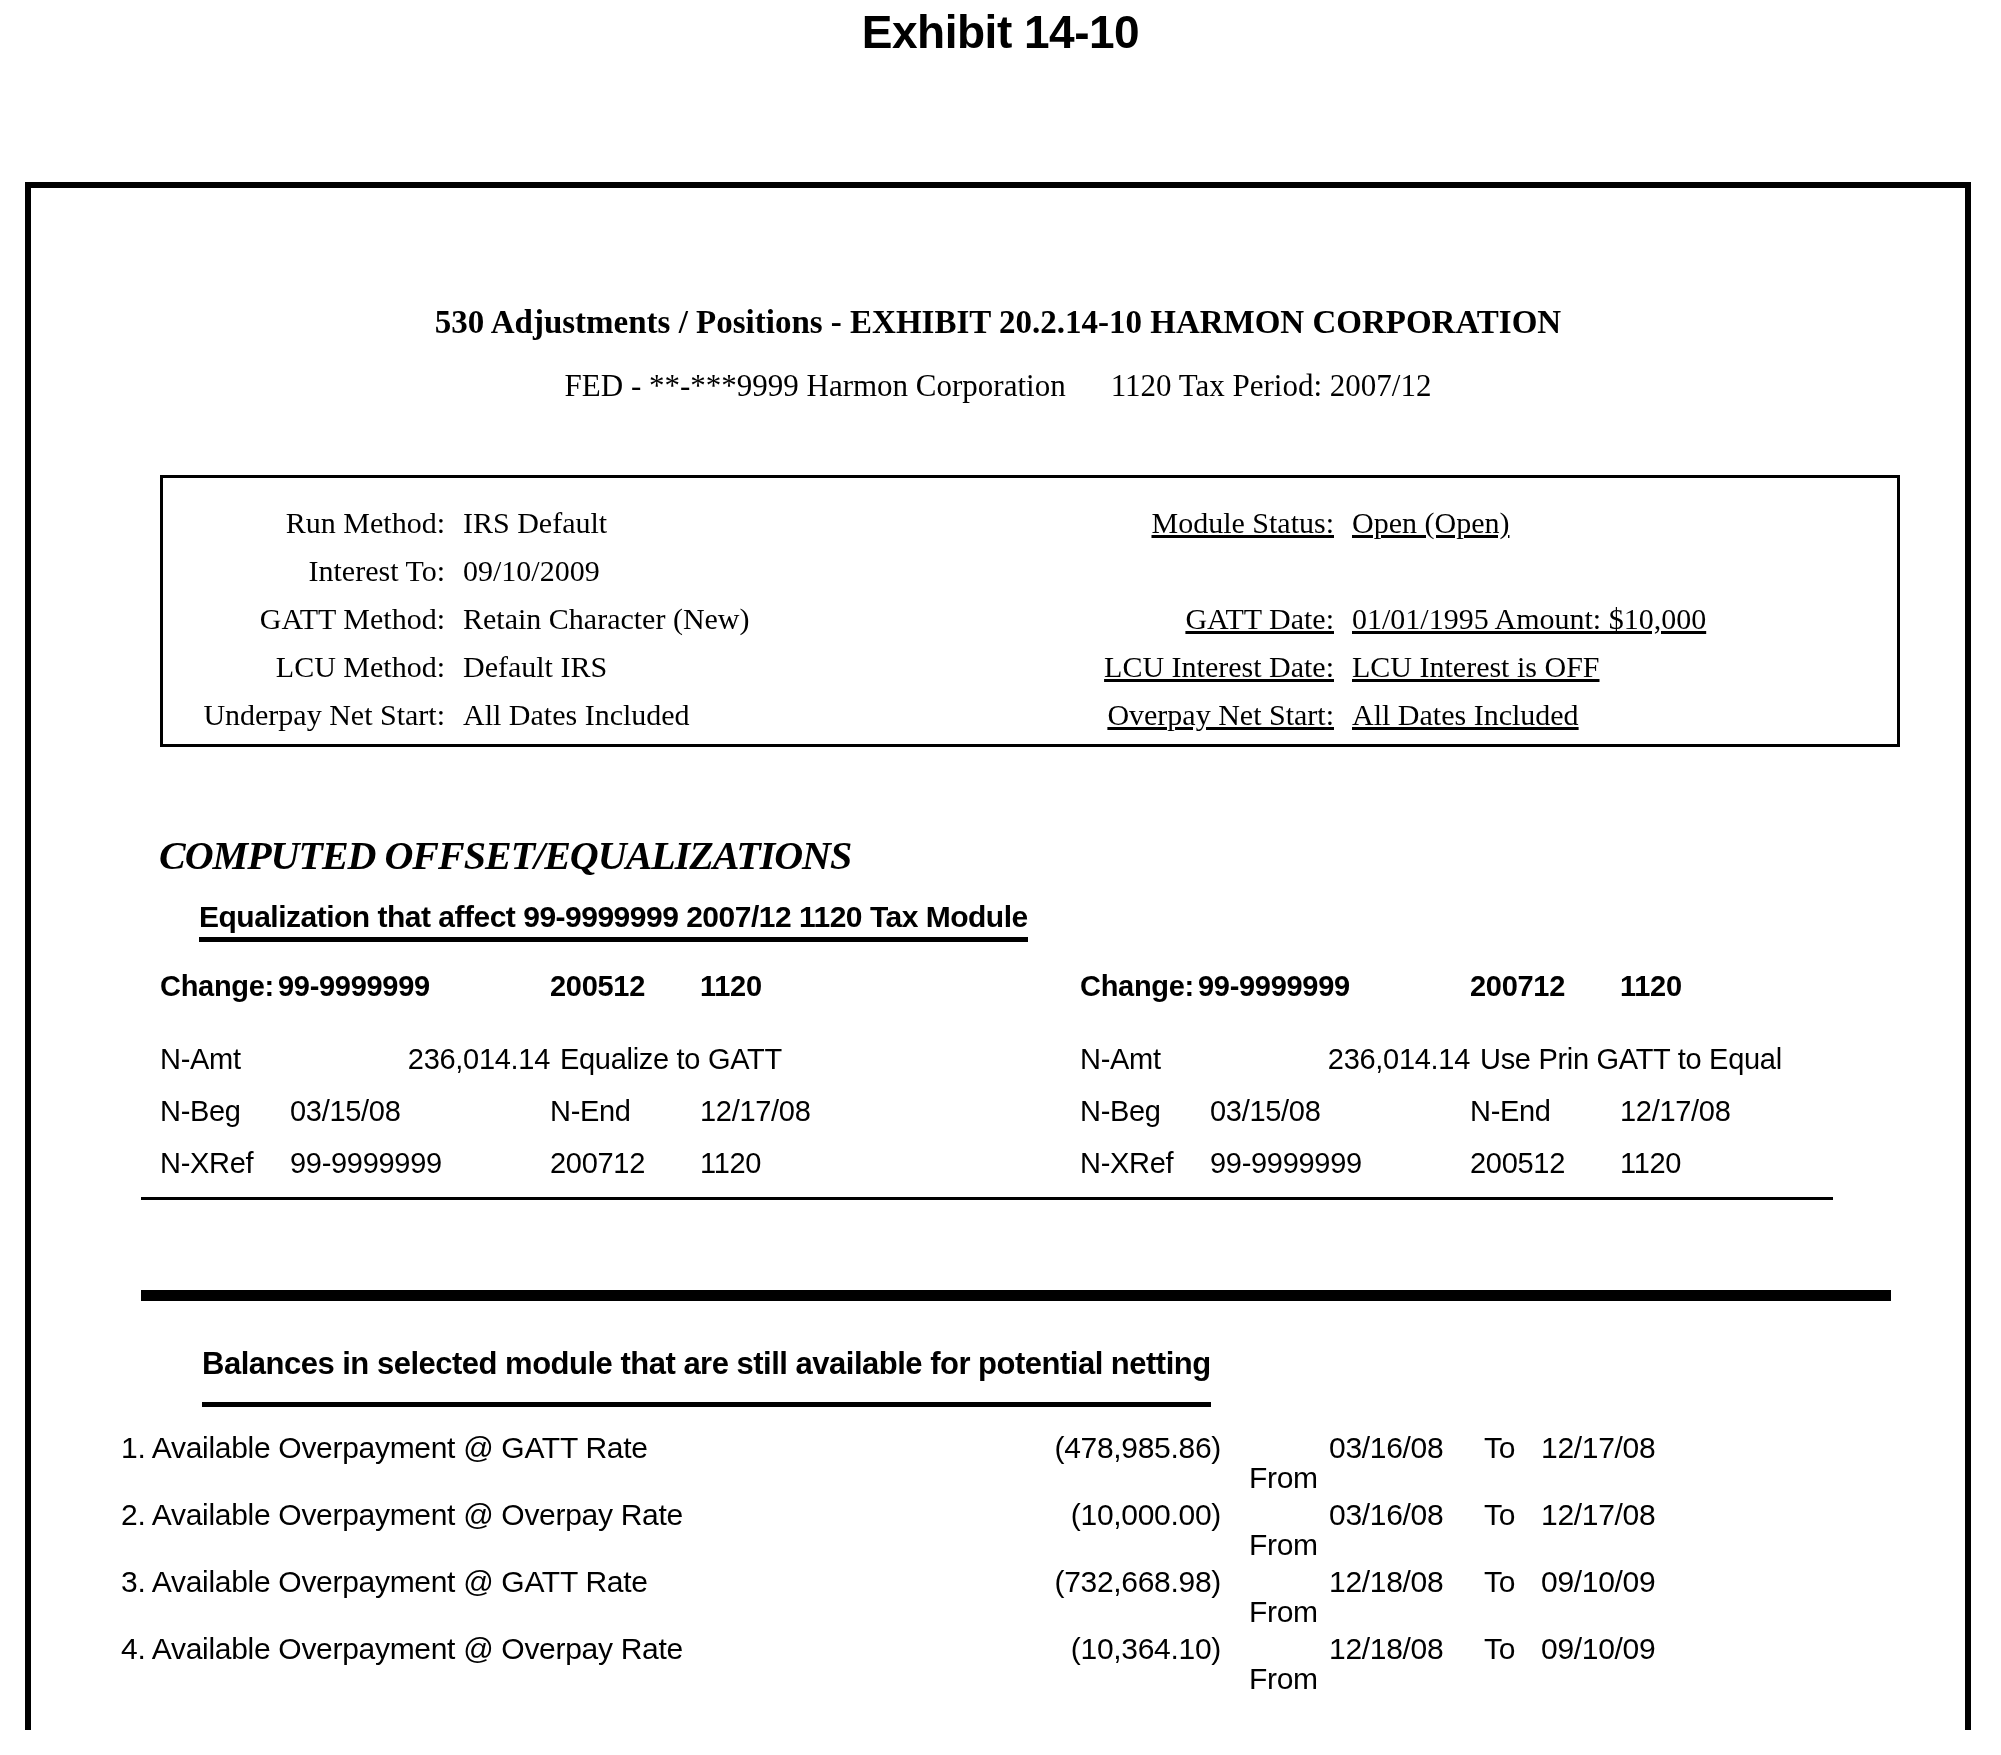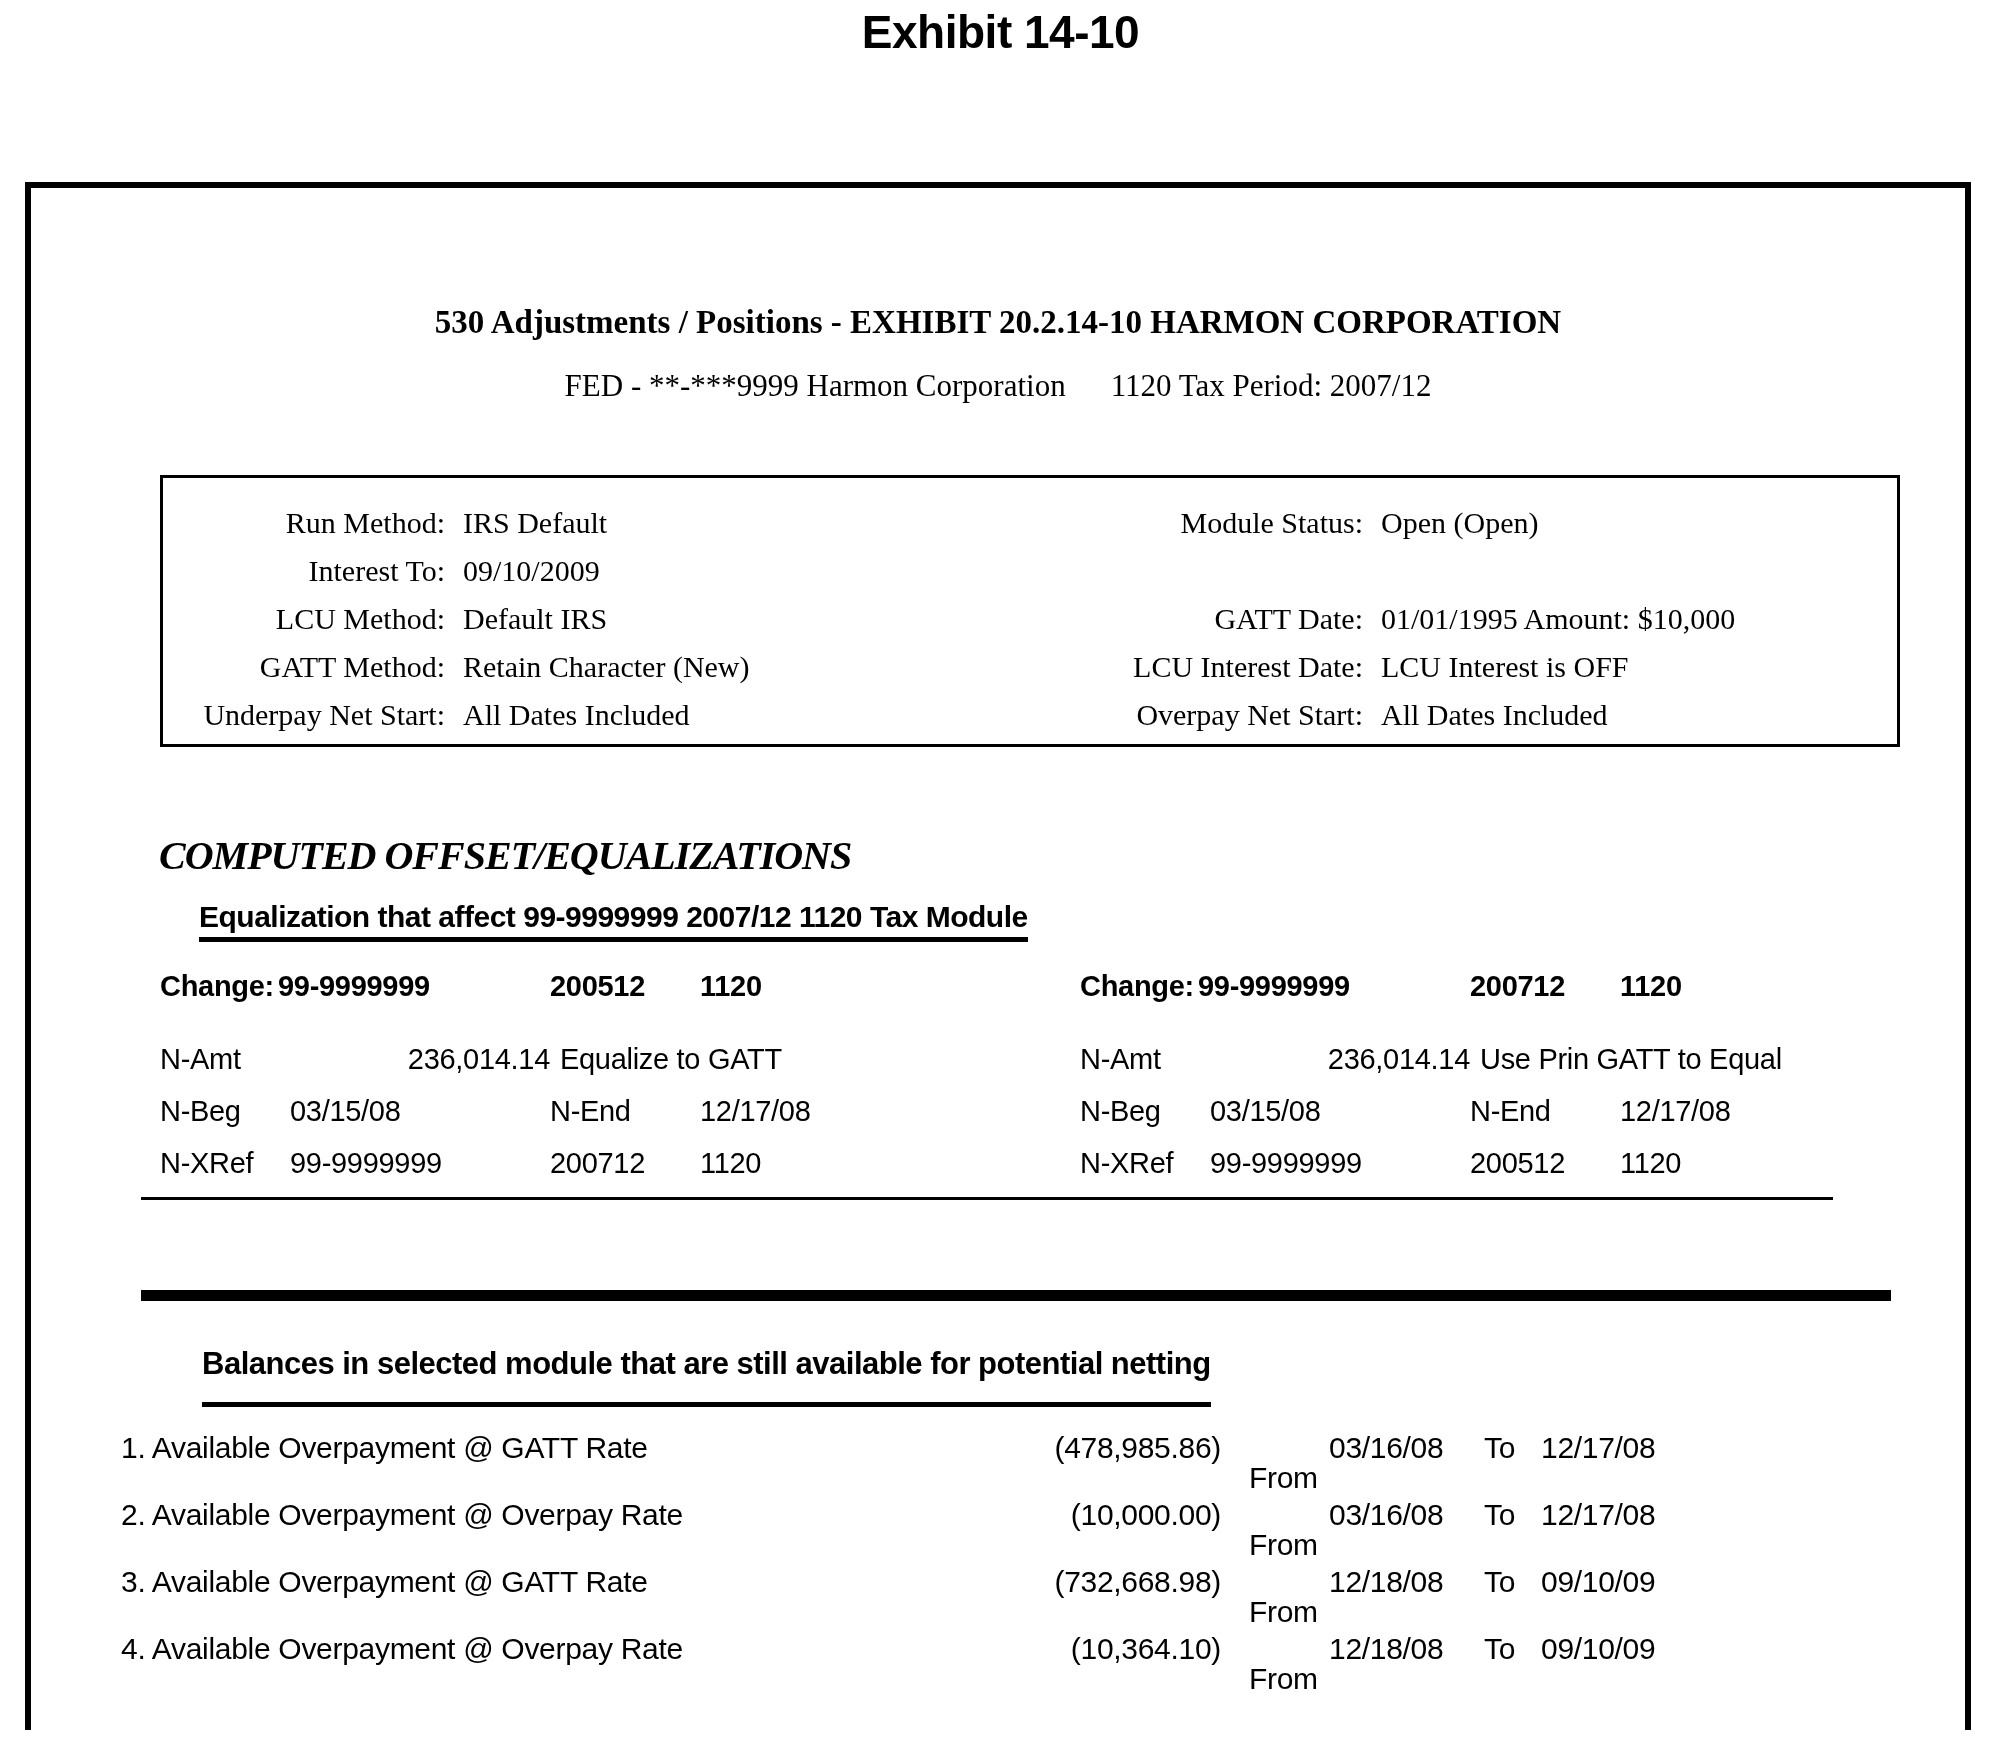--- a/index.html
+++ b/index.html
@@ -48,21 +48,21 @@
   
   .settings-box {
     left: 129px; top: 287px;
     width: 1740px; height: 272px;
     border: 3px solid #000;
     font-family: "Liberation Serif", serif;
     font-size: 30px;
   }
   .settings-half { position: absolute; top: 21px; }
   .settings-left  { left: 0; width: 869px; }
-  .settings-right { left: 851px; width: 868px; }
+  .settings-right { left: 822px; width: 868px; text-decoration: underline; }
   .settings-row { display: flex; height: 48px; line-height: 48px; white-space: nowrap; }
   .settings-left  .set-lbl { width: 282px; text-align: right; }
   .settings-right .set-lbl { width: 349px; text-align: right; }
   .set-val { margin-left: 18px; }
 
   
   .computed-heading {
     left: 128px; top: 644px;
     font-family: "Liberation Serif", serif;
     font-weight: bold; font-style: italic;
@@ -138,26 +138,26 @@
     <div class="settings-half settings-left">
       <div class="settings-row">
         <span class="set-lbl">Run Method:</span>
         <span class="set-val">IRS Default</span>
       </div>
       <div class="settings-row">
         <span class="set-lbl">Interest To:</span>
         <span class="set-val">09/10/2009</span>
       </div>
       <div class="settings-row">
+        <span class="set-lbl">GATT Method:</span>
+        <span class="set-val">Retain Character (New)</span>
+      </div>
+      <div class="settings-row">
         <span class="set-lbl">LCU Method:</span>
         <span class="set-val">Default IRS</span>
-      </div>
-      <div class="settings-row">
-        <span class="set-lbl">GATT Method:</span>
-        <span class="set-val">Retain Character (New)</span>
       </div>
       <div class="settings-row">
         <span class="set-lbl">Underpay Net Start:</span>
         <span class="set-val">All Dates Included</span>
       </div>
     </div>
     <div class="settings-half settings-right">
       <div class="settings-row">
         <span class="set-lbl">Module Status:</span>
         <span class="set-val">Open (Open)</span>

